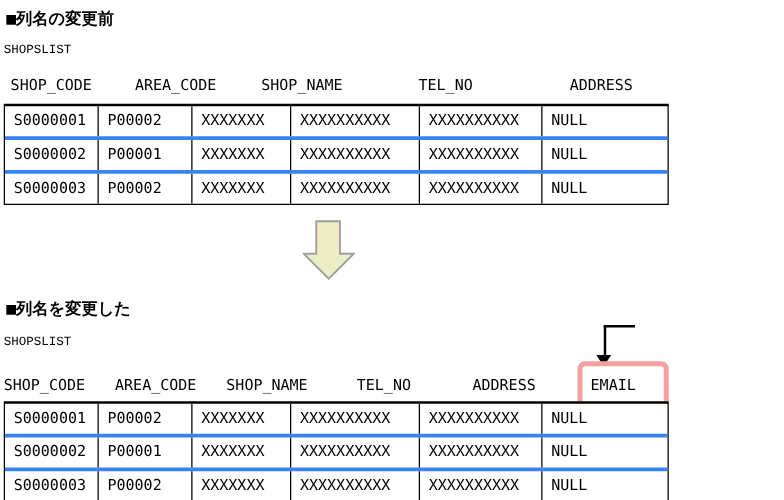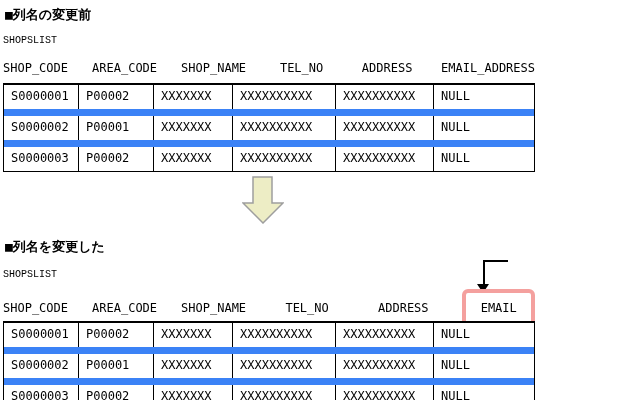--- a/index.html
+++ b/index.html
@@ -12,21 +12,21 @@
   .tbl-label { position:absolute; font-size:10px; white-space:nowrap;font-family:Liberation Mono, monospace; }
 
   .hdr-row { position:absolute; left:3px; width:532px; display:flex;gap:24px; }
   .hdr-cell { font-size:12px; text-align:center; white-space:nowrap; }
   .h1{width:76px}.h2{width:75px}.h3{width:79px}.h4{width:103px}.h5{width:98px}.h6{width:101px}
 
   .grid-table {
     position:absolute; left:3px; width:532px; box-sizing:border-box;
     border:1px solid #000; border-top:2px solid #000; background:#fff;
   }
-  .t-row { display:flex; height:24px; border-bottom:7px solid #3b82f6; }
+  .t-row { display:flex; height:24px; border-bottom:3px solid #3b82f6; }
   .t-row:last-child { border-bottom:none; }
   .t-cell {
     box-sizing:border-box; border-right:1px solid #000; padding-left:7px;
     font-size:12px; line-height:23px; white-space:nowrap; overflow:hidden;
   }
   .t-cell:last-child { border-right:none; }
   .w1{width:75px}.w2{width:75px}.w3{width:79px}.w4{width:103px}.w5{width:98px}.w6{width:100px}
 
   .arrow-svg { position:absolute; left:242px; top:176px; }
 
@@ -34,41 +34,40 @@
   .ann-hline { position:absolute; left:483px; top:260px; width:25px; height:2px; background:#000; }
   .ann-vline { position:absolute; left:483px; top:260px; width:2px; height:25px; background:#000; }
   .ann-head {
     position:absolute; left:477px; top:284px; width:0; height:0;
     border-left:6px solid transparent; border-right:6px solid transparent;
     border-top:9px solid #000;
   }
 
   .hdr-row-after { top:295px; height:26px; align-items:center; }
   .pink-box {
-    display:flex; align-items:center; justify-content:center; box-sizing:border-box;
+    display:flex; align-items:center; box-sizing:border-box;
     height:39px; min-width:66px; margin:0 auto; padding:0 6px;
     border:4px solid #F4A09E; border-radius:6px; background:#fff; font-size:12px;
   }
 </style>
 </head>
 <body>
 
 <div class="canvas">
 
   <div class="heading" style="left:5px; top:6px;">■列名の変更前</div>
 
   <div class="tbl-label" style="left:3px; top:35px;">SHOPSLIST</div>
 
   <div class="hdr-row" style="top:61px;">
     <div class="hdr-cell h1">SHOP_CODE</div>
     <div class="hdr-cell h2">AREA_CODE</div>
     <div class="hdr-cell h3">SHOP_NAME</div>
     <div class="hdr-cell h4">TEL_NO</div>
     <div class="hdr-cell h5">ADDRESS</div>
-    <div class="hdr-cell h6">EMAIL_ADDRESS</div>
   </div>
 
   <div class="grid-table" style="top:83px;">
     <div class="t-row">
       <div class="t-cell w1">S0000001</div>
       <div class="t-cell w2">P00002</div>
       <div class="t-cell w3">XXXXXXX</div>
       <div class="t-cell w4">XXXXXXXXXX</div>
       <div class="t-cell w5">XXXXXXXXXX</div>
       <div class="t-cell w6">NULL</div>

